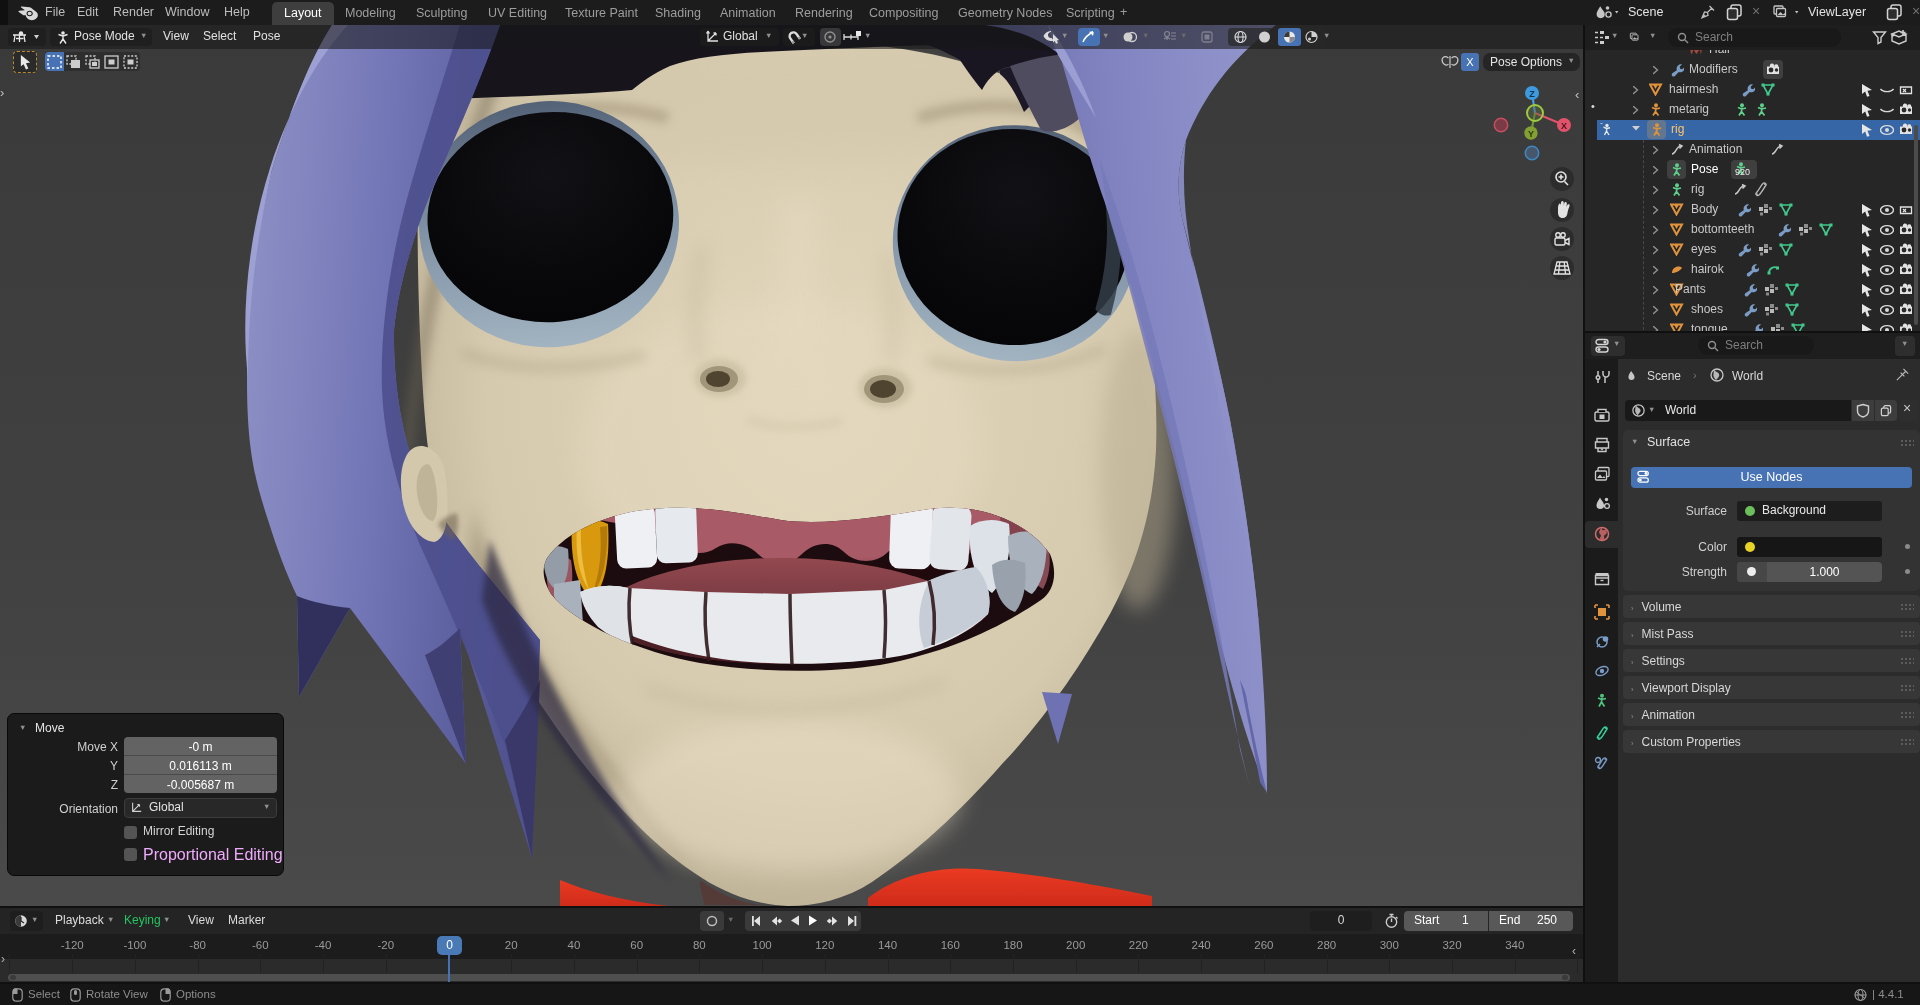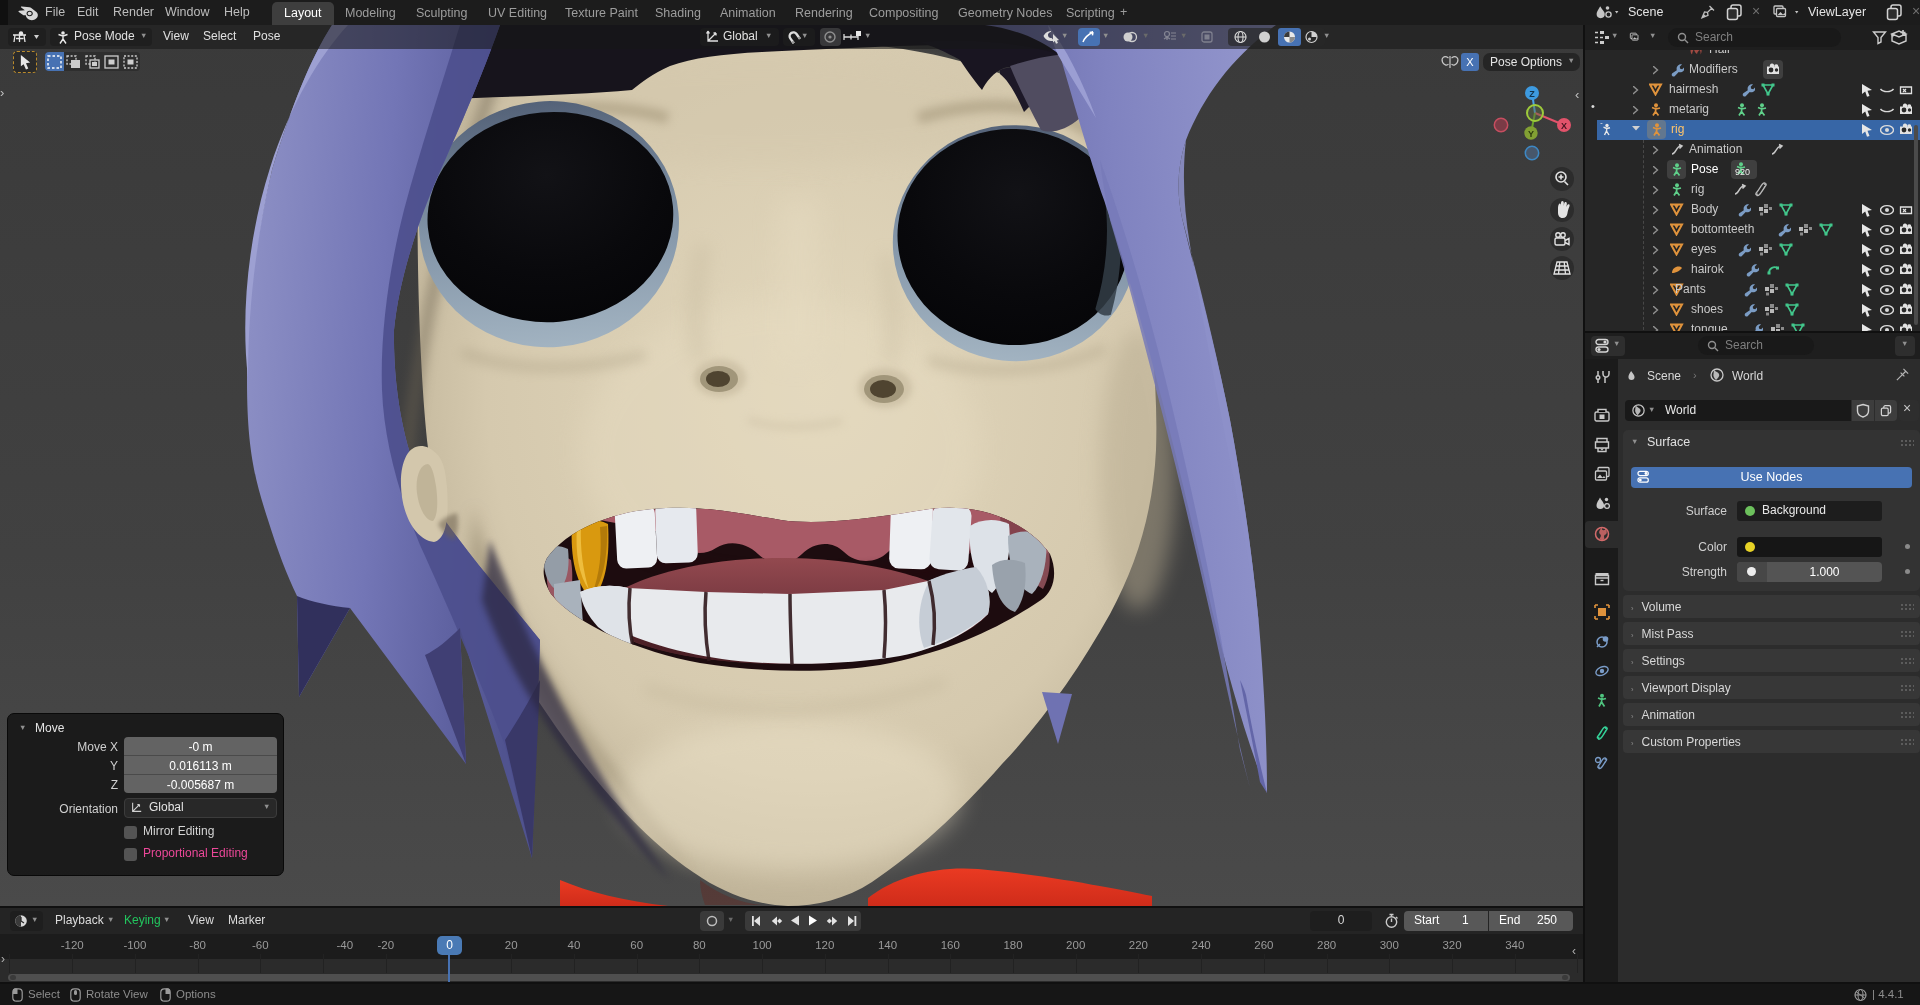--- a/index.html
+++ b/index.html
@@ -413,21 +413,21 @@
   <span class="lbl" style="right:165px;top:88px;width:90px">Orientation</span>
   <div class="abs" style="left:116px;top:84px;width:153px;height:20px;background:#282828;border:1px solid #3c3c3c;border-radius:4px"></div>
   <svg class="abs" style="left:122px;top:88px" width="13" height="12" viewBox="0 0 15 14">
         <path stroke="#d0d0d0" stroke-width="1.3" fill="none" d="M3 1 L3 11 L13 11 M3 11 L11 3 M11 3 l-2.5 0 M11 3 l0 2.5"></path>
       </svg>
   <span class="abs" style="left:141px;top:86px;color:#e4e4e4;font-size:12px">Global</span>
   <span class="abs chev" style="left:255px;top:88px">▼</span>
   <div class="abs" style="left:116px;top:112px;width:13px;height:13px;background:#545454;border-radius:3px"></div>
   <span class="abs" style="left:135px;top:110px;color:#d4d4d4;font-size:12px">Mirror Editing</span>
   <div class="abs" style="left:116px;top:134px;width:13px;height:13px;background:#545454;border-radius:3px"></div>
-  <span class="abs" style="left:135px;top:132px;color:#ec4899;font-size:12px">Proportional Editing</span>
+  <span class="abs" style="left:135px;top:132px;color:#f0abfc;font-size:16px">Proportional Editing</span>
  </div>
 </div>
 
 <svg width="0" height="0" style="position:absolute">
     <defs>
  <g id="i-arrow">
         <path d="M0 0 L4.5 4 L0 8" stroke="#909090" stroke-width="1.4" fill="none"></path>
       </g>
  <g id="i-arrowd">
         <path d="M0 0 L8 0 L4 4.5" fill="#d0d0d0"></path>
@@ -1067,21 +1067,21 @@
  <div class="abs" style="left:1489px;top:3px;width:84px;height:20px;background:#585858;border-radius:0 4px 4px 0"></div>
  <span class="abs f12" style="left:1499px;top:5px;color:#fff">End</span>
  <span class="abs f12" style="left:1537px;top:5px;color:#fff">250</span>
 
  <div class="abs" style="left:0;top:26px;width:1583px;height:25px;background:#1c1c1c"></div>
  <div id="ticks">
       <span class="abs" style="left:42.18000000000001px;top:31px;width:60px;text-align:center;color:#9a9a9a;font-size:11.5px">-120</span>
       <span class="abs" style="left:104.89999999999998px;top:31px;width:60px;text-align:center;color:#9a9a9a;font-size:11.5px">-100</span>
       <span class="abs" style="left:167.62px;top:31px;width:60px;text-align:center;color:#9a9a9a;font-size:11.5px">-80</span>
       <span class="abs" style="left:230.34000000000003px;top:31px;width:60px;text-align:center;color:#9a9a9a;font-size:11.5px">-60</span>
-      <span class="abs" style="left:293.06px;top:31px;width:60px;text-align:right;color:#9a9a9a;font-size:11.5px">-40</span>
+      <span class="abs" style="left:293.06px;top:31px;width:60px;text-align:center;color:#9a9a9a;font-size:11.5px">-40</span>
       <span class="abs" style="left:355.78px;top:31px;width:60px;text-align:center;color:#9a9a9a;font-size:11.5px">-20</span>
       <span class="abs" style="left:481.22px;top:31px;width:60px;text-align:center;color:#9a9a9a;font-size:11.5px">20</span>
       <span class="abs" style="left:543.94px;top:31px;width:60px;text-align:center;color:#9a9a9a;font-size:11.5px">40</span>
       <span class="abs" style="left:606.66px;top:31px;width:60px;text-align:center;color:#9a9a9a;font-size:11.5px">60</span>
       <span class="abs" style="left:669.38px;top:31px;width:60px;text-align:center;color:#9a9a9a;font-size:11.5px">80</span>
       <span class="abs" style="left:732.1px;top:31px;width:60px;text-align:center;color:#9a9a9a;font-size:11.5px">100</span>
       <span class="abs" style="left:794.8199999999999px;top:31px;width:60px;text-align:center;color:#9a9a9a;font-size:11.5px">120</span>
       <span class="abs" style="left:857.54px;top:31px;width:60px;text-align:center;color:#9a9a9a;font-size:11.5px">140</span>
       <span class="abs" style="left:920.26px;top:31px;width:60px;text-align:center;color:#9a9a9a;font-size:11.5px">160</span>
       <span class="abs" style="left:982.98px;top:31px;width:60px;text-align:center;color:#9a9a9a;font-size:11.5px">180</span>

